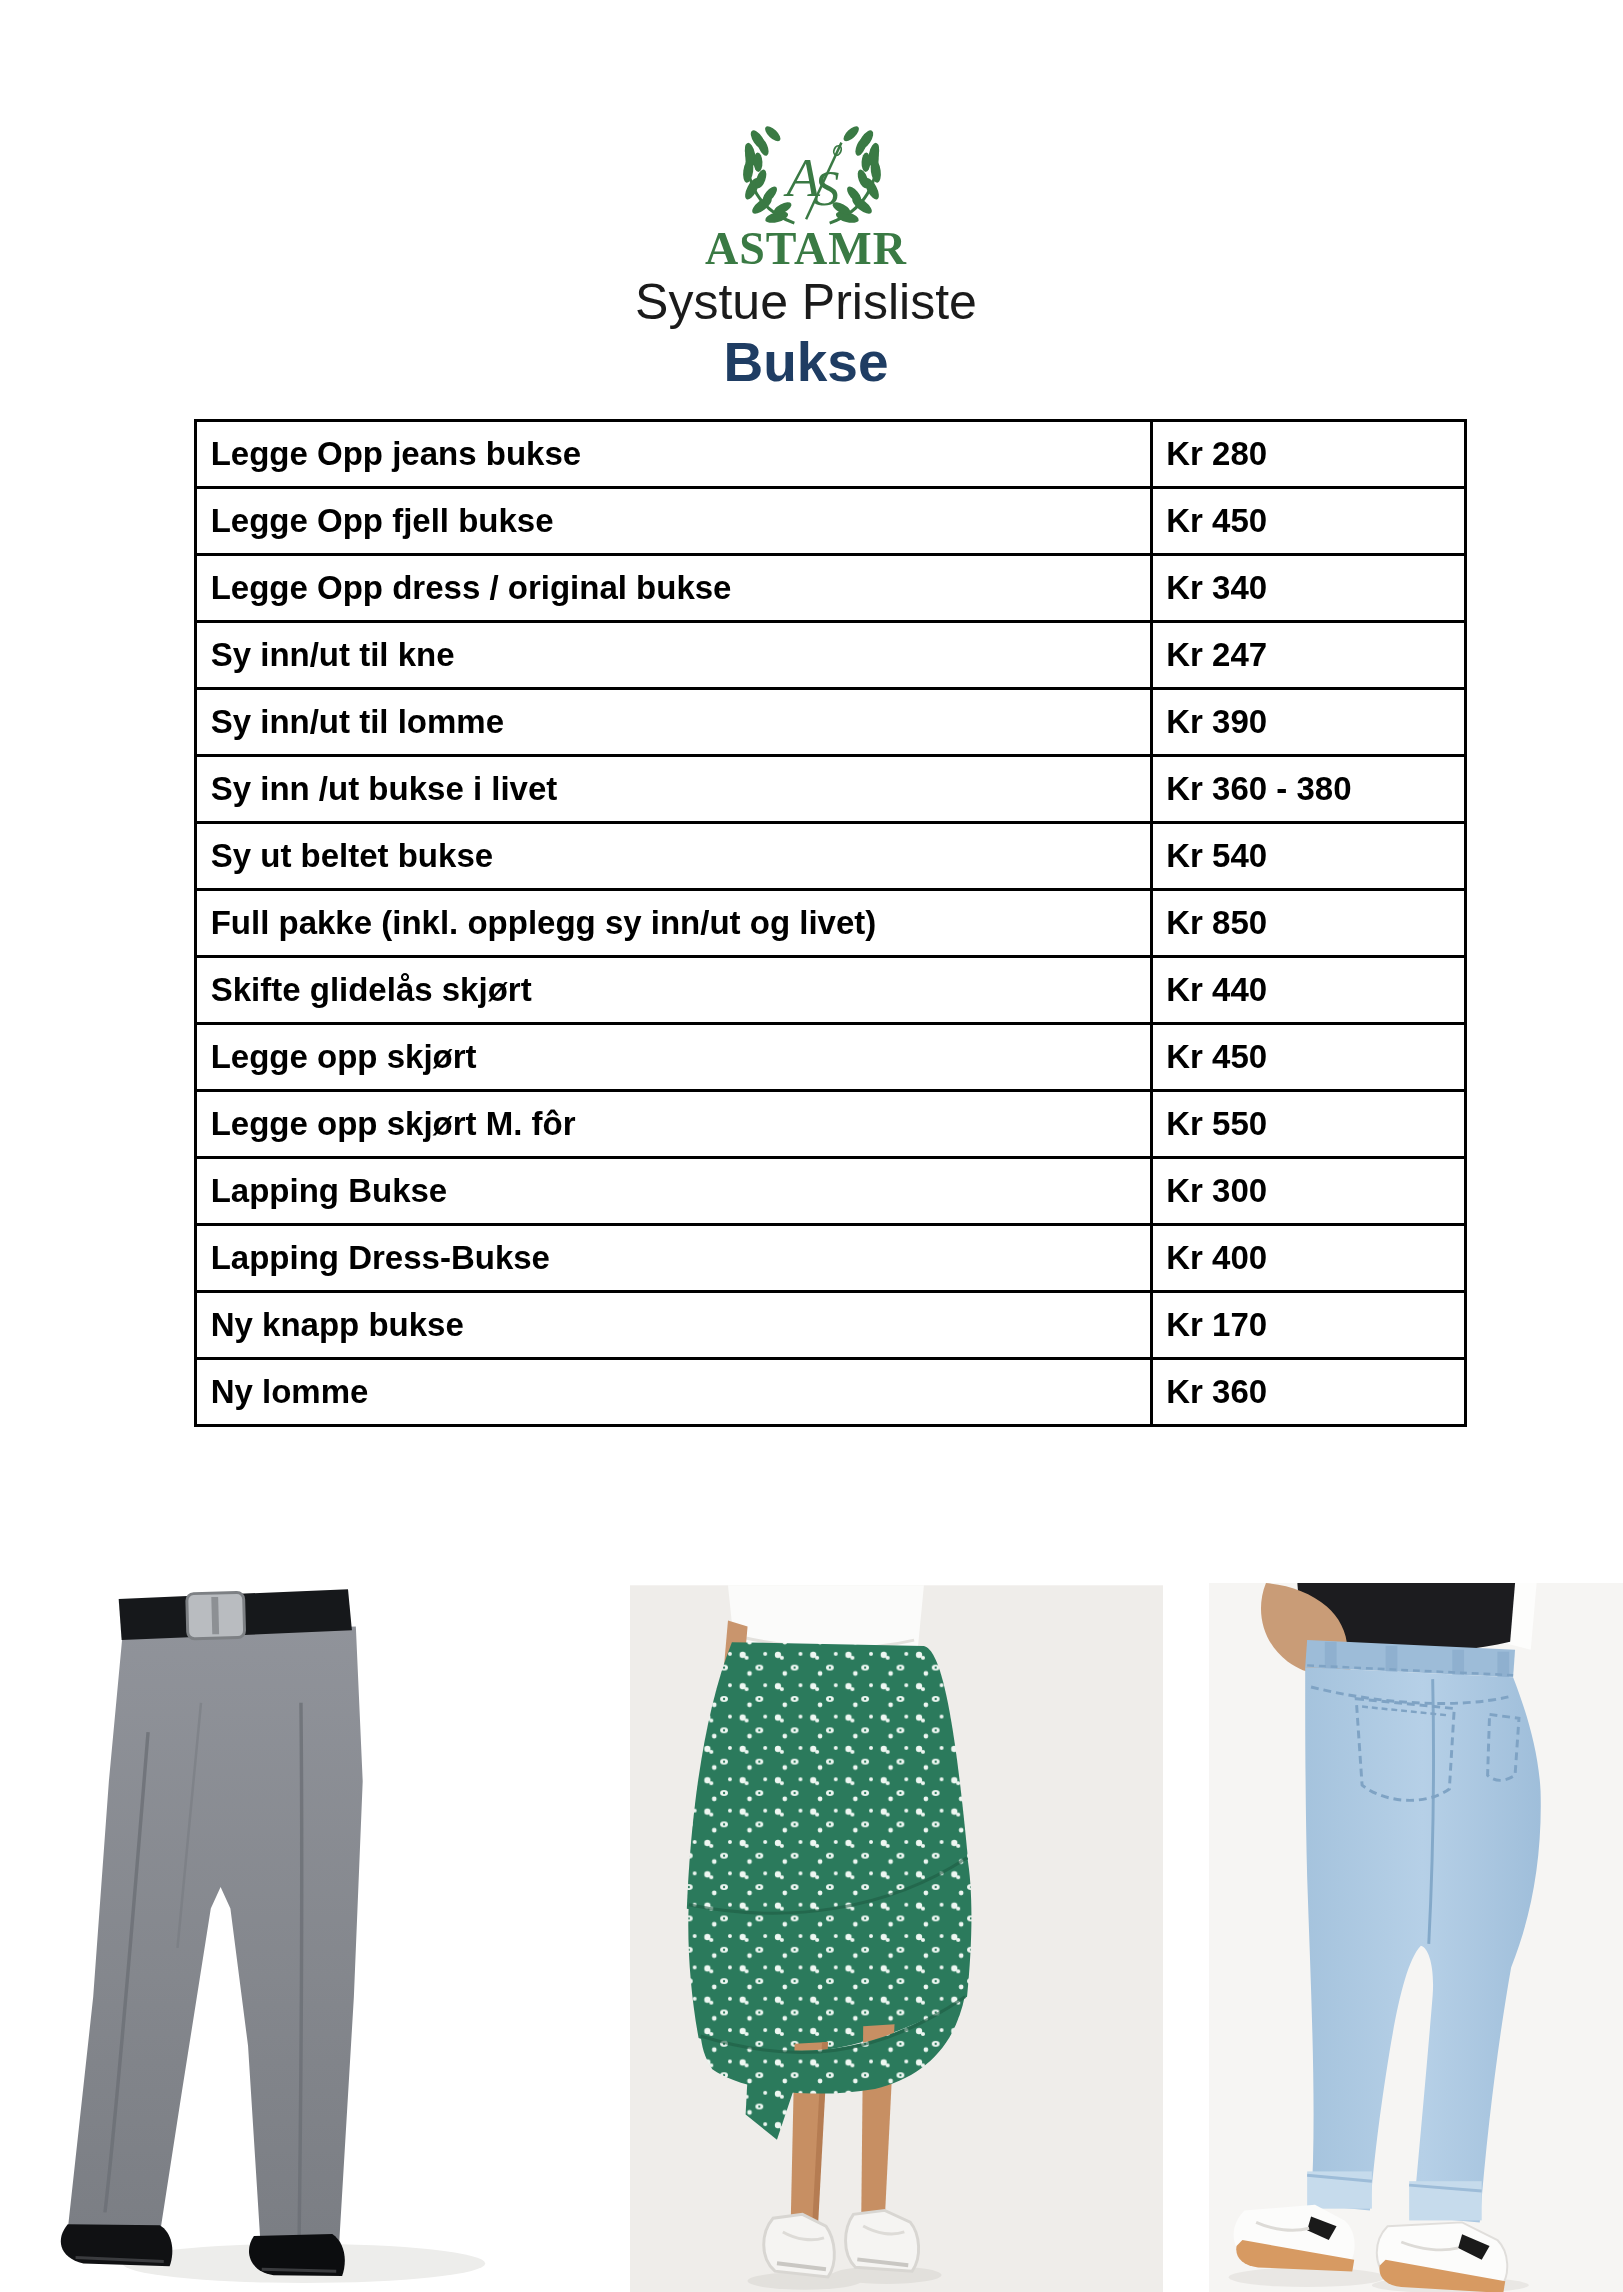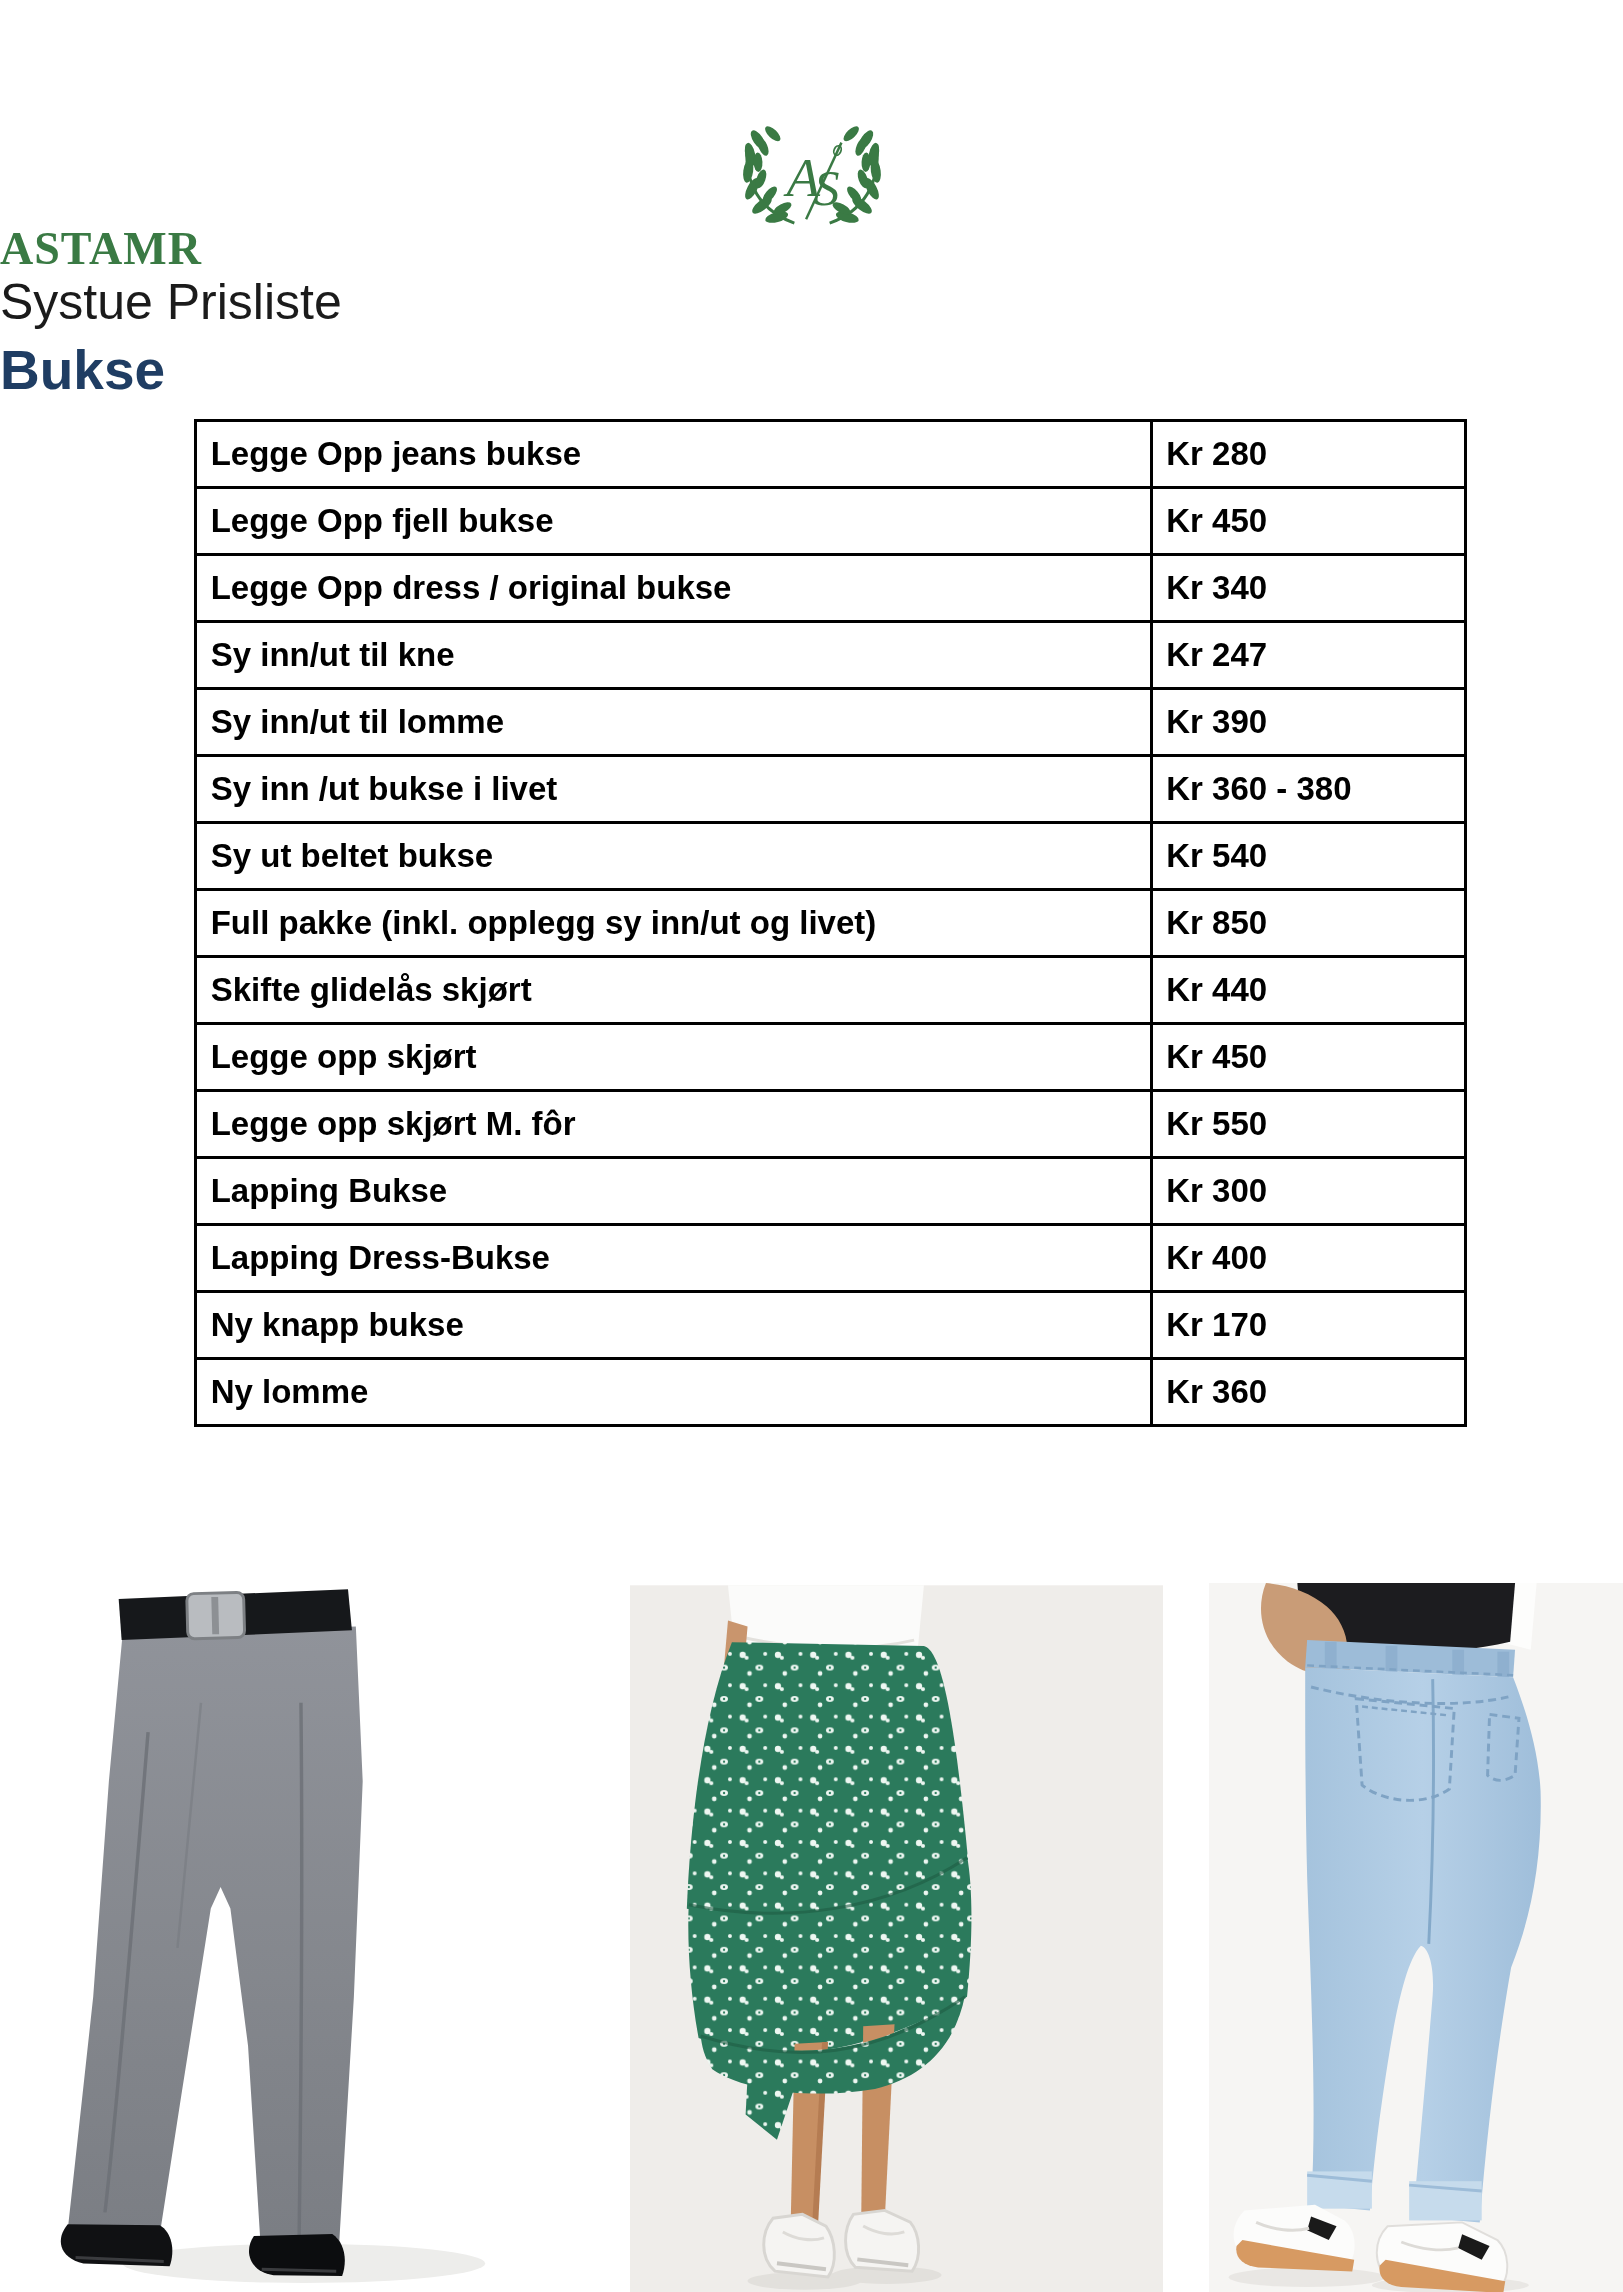--- a/index.html
+++ b/index.html
@@ -4,21 +4,21 @@
 <style>
   html,body{margin:0;padding:0;background:#ffffff;}
   .page{
     position:relative;
     width:1623px;
     height:2293px;
     background:#ffffff;
     font-family:"Liberation Sans", sans-serif;
     overflow:hidden;
   }
-  .centered{position:absolute;left:0;right:11px;}
+  .centered{position:absolute;left:0;right:11px;text-align:center;}
   .logo-wrap{position:absolute;left:50%;transform:translateX(-50%);top:123px;width:161px;height:104px;}
   .brand-name{
     top:226px;
     font-family:"Liberation Serif", serif;
     font-weight:700;
     font-size:46px;
     line-height:45px;
     letter-spacing:1px;
     color:#3a7a44;
   }
@@ -104,21 +104,21 @@
       <text x="84" y="84" font-family="Liberation Serif, serif" font-style="italic" font-size="52" fill="#3a7a44">S</text>
       <g>
         <line x1="76" y1="98" x2="112" y2="20" stroke="#3a7a44" stroke-width="2.5"></line>
         <ellipse cx="108" cy="28" rx="3.5" ry="5" fill="none" stroke="#3a7a44" stroke-width="1.8" transform="rotate(24 108 28)"></ellipse>
       </g>
     </svg>
   </div>
 
   <div class="centered brand-name" style="color: rgb(58, 122, 68);">ASTAMR</div>
   <div class="centered page-title">Systue Prisliste</div>
-  <div class="centered page-subtitle" style="color: rgb(31, 61, 99); margin-top: 8px;">Bukse</div>
+  <div class="centered page-subtitle" style="color: rgb(31, 61, 99);">Bukse</div>
 
   <div class="price-table-wrap">
     <table class="price-table">
       <tbody>
           <tr>
       <td class="service-col">Legge Opp jeans bukse</td>
       <td class="price-col">Kr 280</td>
     </tr>
           <tr>
       <td class="service-col">Legge Opp fjell bukse</td>

